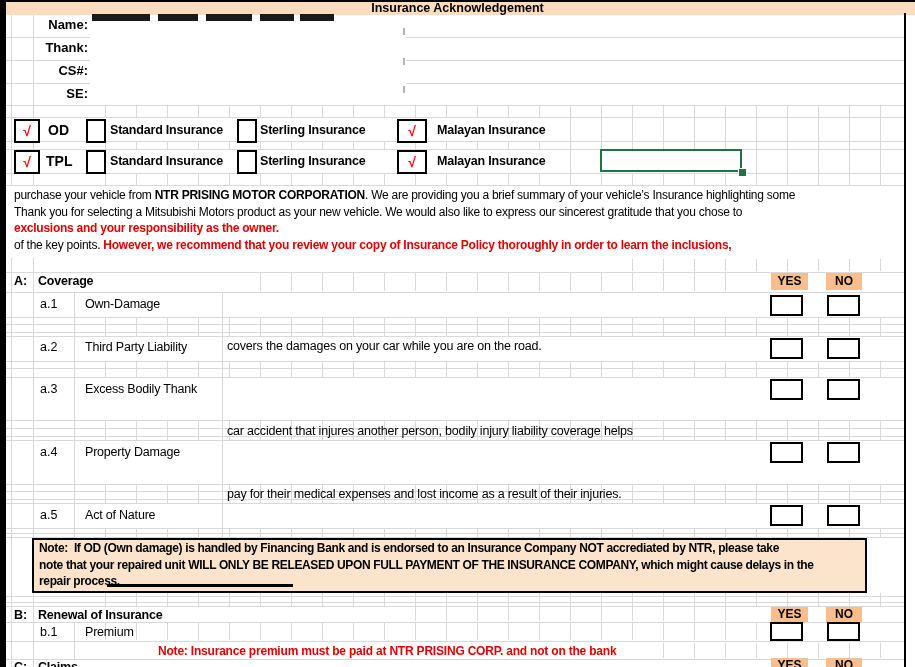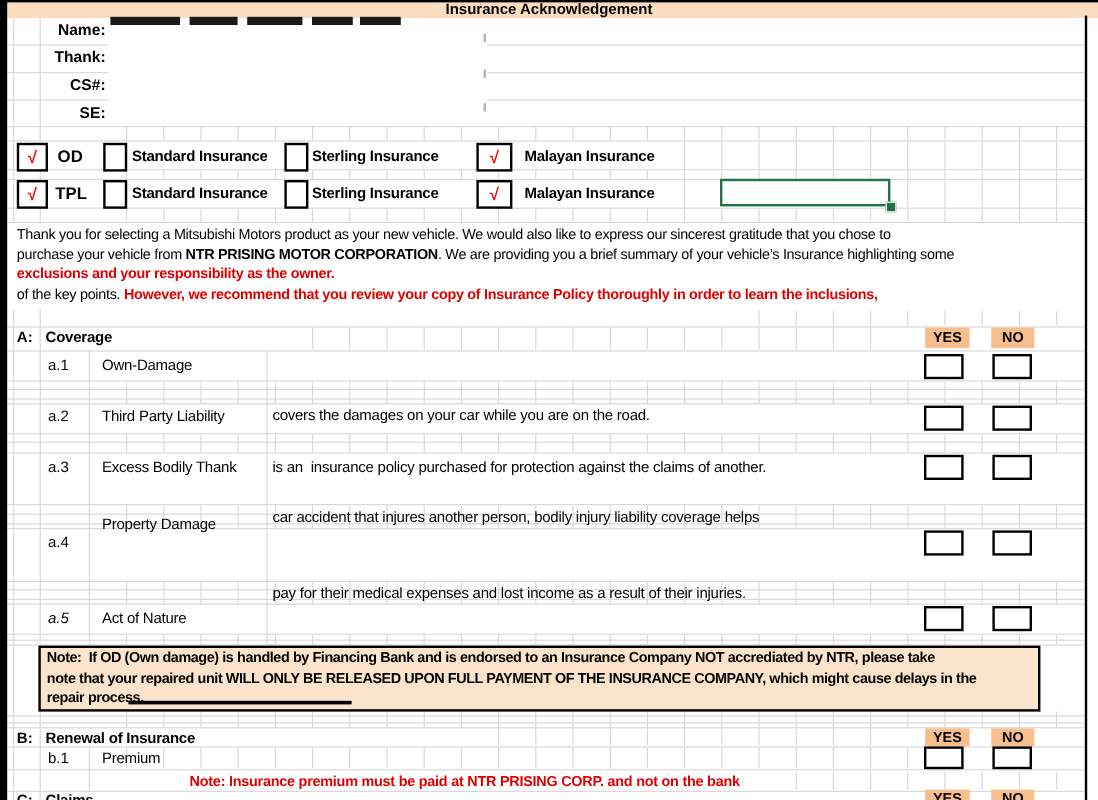--- a/index.html
+++ b/index.html
@@ -460,63 +460,60 @@
   <div class="abs opt-label" style="left:110px;top:150px;">Standard Insurance</div>
   <div class="abs opt-box" style="left:237px;top:150px;"></div>
   <div class="abs opt-label" style="left:260px;top:150px;">Sterling Insurance</div>
   <div class="abs check-cell wide" style="left:397px;top:150px;">√</div>
   <div class="abs opt-label" style="left:437px;top:150px;">Malayan Insurance</div>
 
   <div class="abs sel-cell"></div>
   <div class="abs sel-handle"></div>
 
   <div class="abs intro-block">
+    <div class="intro-line"><span class="sg-n">purchase your vehicle from </span><span class="sg-b">NTR PRISING MOTOR CORPORATION</span><span class="sg-n">. We are providing you a brief summary of your vehicle’s Insurance highlighting some</span></div>
     <div class="intro-line"><span class="sg-n">Thank you for selecting a Mitsubishi Motors product as your new vehicle. We would also like to express our sincerest gratitude that you chose to</span></div>
-    <div class="intro-line"><span class="sg-n">purchase your vehicle from </span><span class="sg-b">NTR PRISING MOTOR CORPORATION</span><span class="sg-n">. We are providing you a brief summary of your vehicle’s Insurance highlighting some</span></div>
     <div class="intro-line"><span class="sg-rb">exclusions and your responsibility as the owner.</span></div>
     <div class="intro-line"><span class="sg-n">of the key points. </span><span class="sg-rb">However, we recommend that you review your copy of Insurance Policy thoroughly in order to learn the inclusions,</span></div>
   </div>
 
 
   <div class="abs sec-id" style="left:14px;top:274px;">A:</div>
   <div class="abs sec-title" style="left:38px;top:274px;">Coverage</div>
   <div class="abs yn-fill" style="left:771px;top:273px;width:37px;height:17px;line-height:17px;">YES</div>
   <div class="abs yn-fill" style="left:826px;top:273px;width:36px;height:17px;line-height:17px;">NO</div>
 
   <div class="abs item-num" style="left:40px;top:297px;">a.1</div>
   <div class="abs item-term" style="left:85px;top:297px;">Own-Damage</div>
   <div class="abs item-desc" style="left:227px;top:294px;">
     <div>covers the damages on your car while you are on the road.</div>
   </div>
   <div class="abs yn-box" style="left:770px;top:295px;"></div>
   <div class="abs yn-box" style="left:827px;top:295px;"></div>
 
   <div class="abs item-num" style="left:40px;top:340px;">a.2</div>
   <div class="abs item-term" style="left:85px;top:340px;">Third Party Liability</div>
-  <div class="abs item-desc" style="left:227px;top:337px;">
-    <div>is an  insurance policy purchased for protection against the claims of another.</div>
-  </div>
   <div class="abs yn-box" style="left:770px;top:338px;"></div>
   <div class="abs yn-box" style="left:827px;top:338px;"></div>
 
   <div class="abs item-num" style="left:40px;top:382px;">a.3</div>
   <div class="abs item-term" style="left:85px;top:382px;">Excess Bodily Thank</div>
   <div class="abs item-desc" style="left:227px;top:379px;">
     <div>car accident that injures another person, bodily injury liability coverage helps</div>
     <div>pay for their medical expenses and lost income as a result of their injuries.</div>
   </div>
   <div class="abs yn-box" style="left:770px;top:379px;"></div>
   <div class="abs yn-box" style="left:827px;top:379px;"></div>
 
   <div class="abs item-num" style="left:40px;top:445px;">a.4</div>
-  <div class="abs item-term" style="left:85px;top:430px;text-align:right;">Property Damage</div>
+  <div class="abs item-term" style="left:85px;top:445px;text-align:right;">Property Damage</div>
   <div class="abs yn-box" style="left:770px;top:442px;"></div>
   <div class="abs yn-box" style="left:827px;top:442px;"></div>
 
-  <div class="abs item-num" style="left:40px;top:508px;font-style:italic;">a.5</div>
+  <div class="abs item-num" style="left:40px;top:508px;">a.5</div>
   <div class="abs item-term" style="left:85px;top:508px;">Act of Nature</div>
   <div class="abs item-desc" style="left:227px;top:505px;">
     <div>protects a vehicle from a damage you caused by natural occurences.</div>
   </div>
   <div class="abs yn-box" style="left:770px;top:505px;"></div>
   <div class="abs yn-box" style="left:827px;top:505px;"></div>
 
   <div class="abs note-box">
     <div class="note-line">Note:  If OD (Own damage) is handled by Financing Bank and is endorsed to an Insurance Company NOT accrediated by NTR, please take</div>
     <div class="note-line">note that your repaired unit WILL ONLY BE RELEASED UPON FULL PAYMENT OF THE INSURANCE COMPANY, which might cause delays in the</div>

